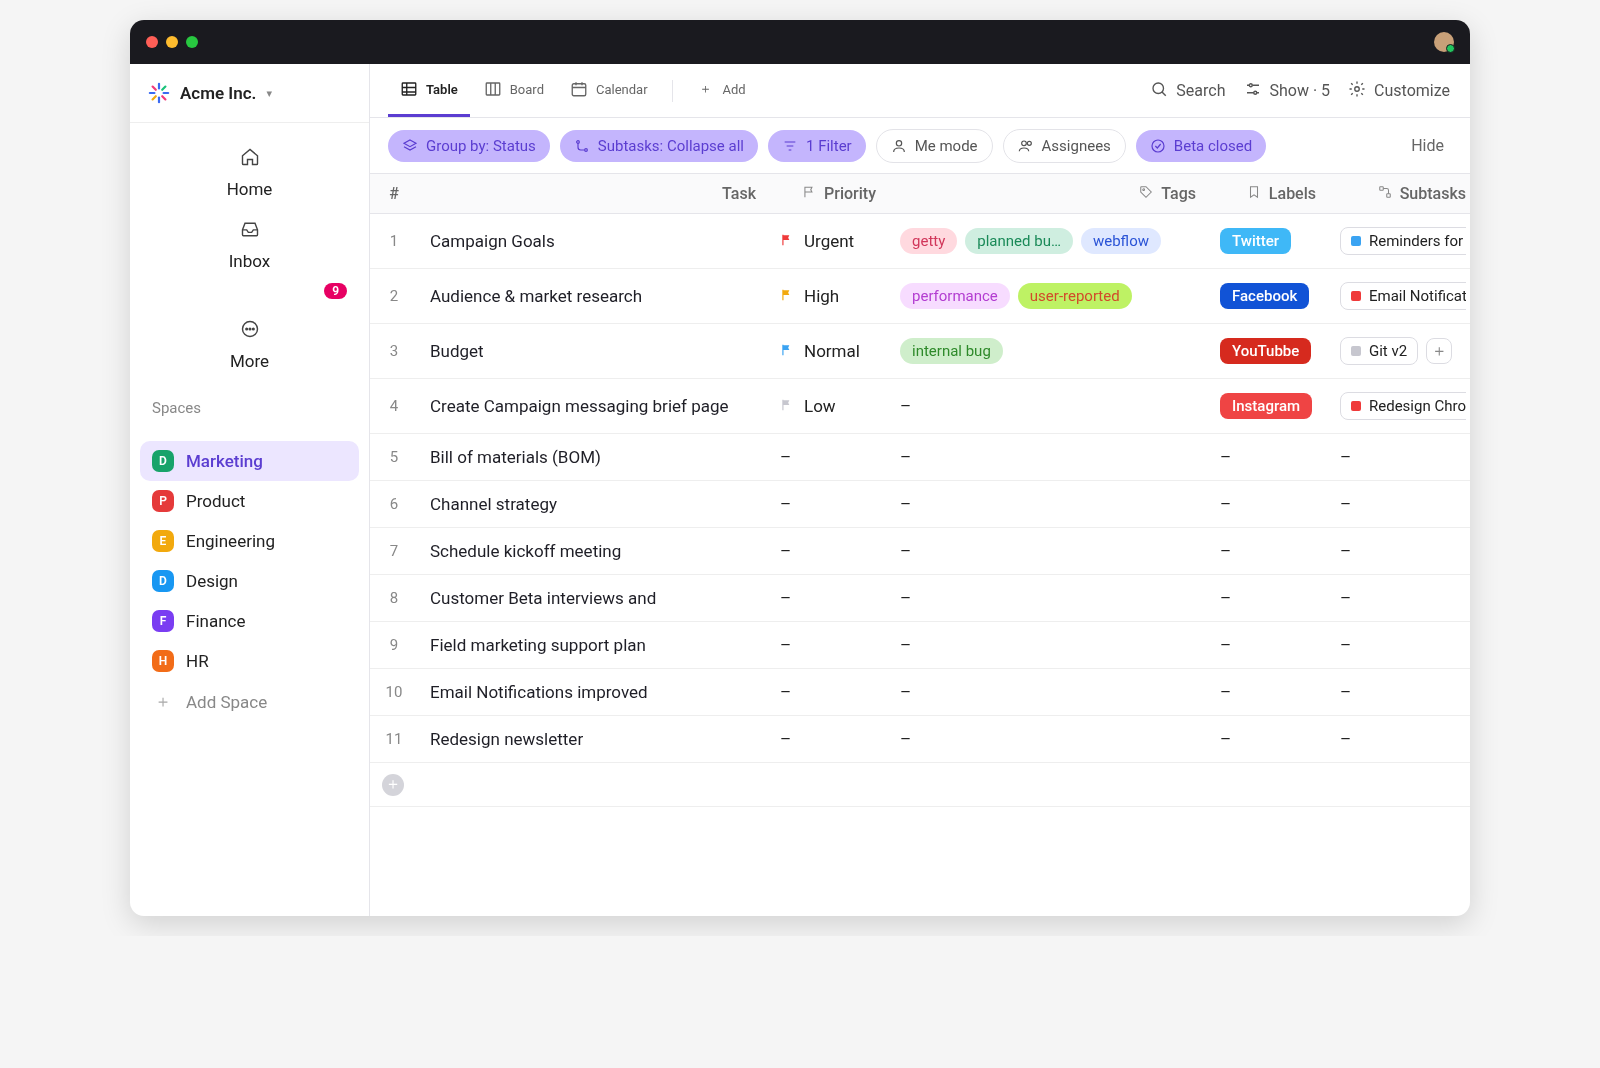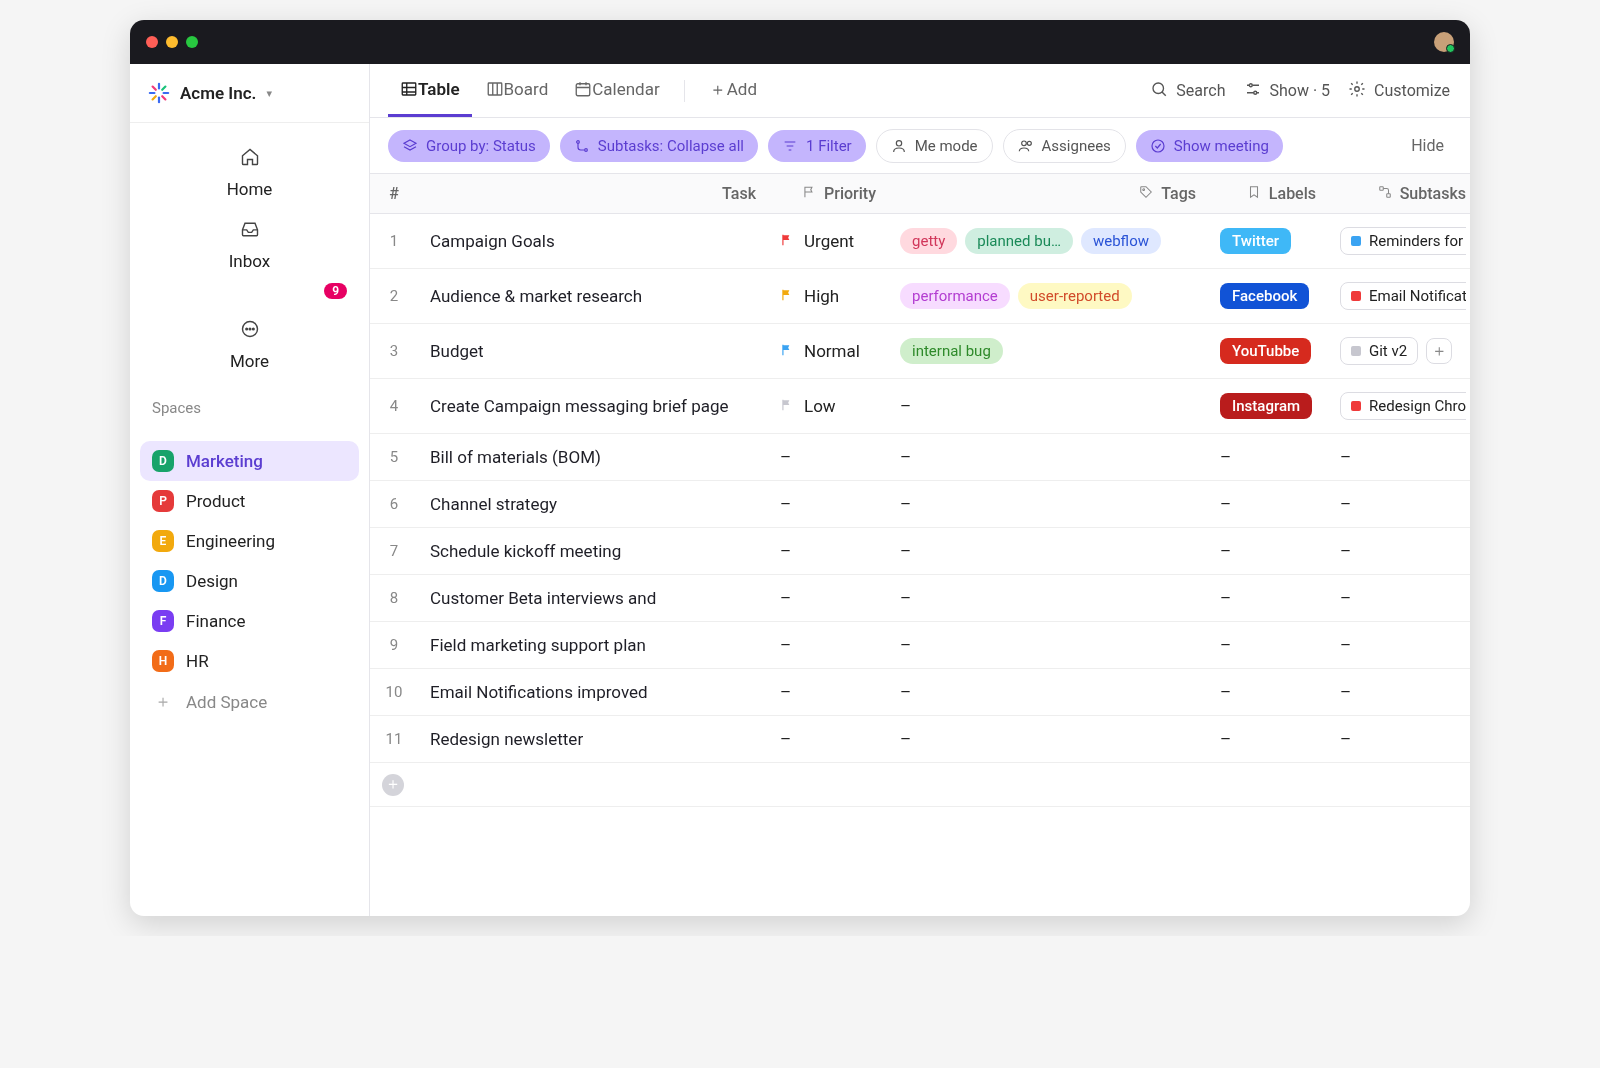--- a/index.html
+++ b/index.html
@@ -30,21 +30,21 @@
 .spaces { padding: 0 10px; }
 .space-item { display:flex; align-items:center; gap:12px; padding: 9px 12px; border-radius:10px; font-size:17px; cursor:pointer; }
 .space-item.active { background:#ece6ff; color:#5b3dd1; font-weight:500; }
 .space-sq { width:22px; height:22px; border-radius:7px; color:#fff; font-size:12px; font-weight:600; display:flex; align-items:center; justify-content:center; }
 .add-space { color:#888; }
 .add-space .ico { color:#aaa; }
 
 .main { flex:1; display:flex; flex-direction:column; min-width:0; }
 .toolbar { height:54px; display:flex; align-items:center; border-bottom:1px solid #e5e5ea; padding: 0 20px 0 18px; }
 .tabs { display:flex; align-items:center; gap:2px; height:100%; }
-.view-tab { height:100%; display:flex; align-items:center; padding:0 12px; color:#666; font-size:17px; cursor:pointer; border-bottom:3px solid transparent; }
+.view-tab { height:100%; display:flex; align-items:center; gap:8px; padding:0 12px; color:#666; font-size:13px; cursor:pointer; border-bottom:3px solid transparent; }
 .view-tab.active { color:#222; font-weight:600; border-bottom-color:#5b3dd1; }
 .view-tab .vi { width:18px; height:18px; display:flex; align-items:center; justify-content:center; }
 .tb-sep { width:1px; height:22px; background:#e5e5ea; margin:0 10px; }
 .tb-right { margin-left:auto; display:flex; align-items:center; gap:18px; color:#555; font-size:16px; }
 .tb-btn { display:inline-flex; align-items:center; gap:8px; cursor:pointer; }
 
 .filterbar { height:56px; display:flex; align-items:center; gap:10px; padding:0 18px; border-bottom:1px solid #e5e5ea; }
 .chip { display:inline-flex; align-items:center; gap:8px; border-radius:999px; padding:7px 14px; font-size:15px; cursor:pointer; white-space:nowrap; }
 .chip.purple { background:#c4b5fd; color:#5b3dd1; }
 .chip.outline { background:#fff; border:1px solid #e3e3e8; color:#555; }
@@ -293,21 +293,21 @@
             </span>
           <span>Assignees</span>
         </span>
         <span class="chip purple">
           <span class="ci">
               <svg width="16" height="16" viewBox="0 0 24 24" fill="none" stroke="currentColor" stroke-width="1.8">
                 <circle cx="12" cy="12" r="9"></circle>
                 <polyline points="8 12 11 15 16 9"></polyline>
               </svg>
             </span>
-          <span>Show meeting</span>
+          <span>Beta closed</span>
         </span>
         <span class="hide-btn">Hide</span>
       </div>
 
       <div class="table-wrap">
         <table class="tbl">
           <thead>
             <tr>
               <th class="colnum"><span>#</span></th>
               <th class="col-task"><span class="hi">
@@ -381,21 +381,21 @@
                     <span><svg class="flag" viewBox="0 0 24 24">
                         <path d="M5 3v18" stroke="#f2a90d" stroke-width="2"></path>
                         <path d="M5 4h11l-2 4 2 4H5z" fill="#f2a90d"></path>
                       </svg></span>
                     <span>High</span>
                   </div>
                 </td>
                 <td>
                   <div class="tags-cell">
                     <span class="tag-pill" style="background:#f7dcff;color:#b33dd1">performance</span>
-                    <span class="tag-pill" style="background:#fef9c3;color:#d14b2a">user-reported</span>
+                    <span class="tag-pill" style="background:#bef264;color:#d14b2a">user-reported</span>
                   </div>
                 </td>
                 <td>
                   <div class="labels-cell">
                     <span class="lab-pill" style="background:#1153d6">Facebook</span>
                   </div>
                 </td>
                 <td>
                   <div class="sub-cell">
                     <span class="sub-pill"><span class="sq" style="background:#ef3a3a"></span>Email Notificat</span>
@@ -439,21 +439,21 @@
                     <span><svg class="flag" viewBox="0 0 24 24">
                         <path d="M5 3v18" stroke="#c7c7cf" stroke-width="2"></path>
                         <path d="M5 4h11l-2 4 2 4H5z" fill="#c7c7cf"></path>
                       </svg></span>
                     <span>Low</span>
                   </div>
                 </td>
                 <td>–</td>
                 <td>
                   <div class="labels-cell">
-                    <span class="lab-pill" style="background:#b91c1c">Instagram</span>
+                    <span class="lab-pill" style="background:#ef4444">Instagram</span>
                   </div>
                 </td>
                 <td>
                   <div class="sub-cell">
                     <span class="sub-pill"><span class="sq" style="background:#ef3a3a"></span>Redesign Chro</span>
                   </div>
                 </td>
               </tr>
               <tr>
                 <td class="num">5</td>

